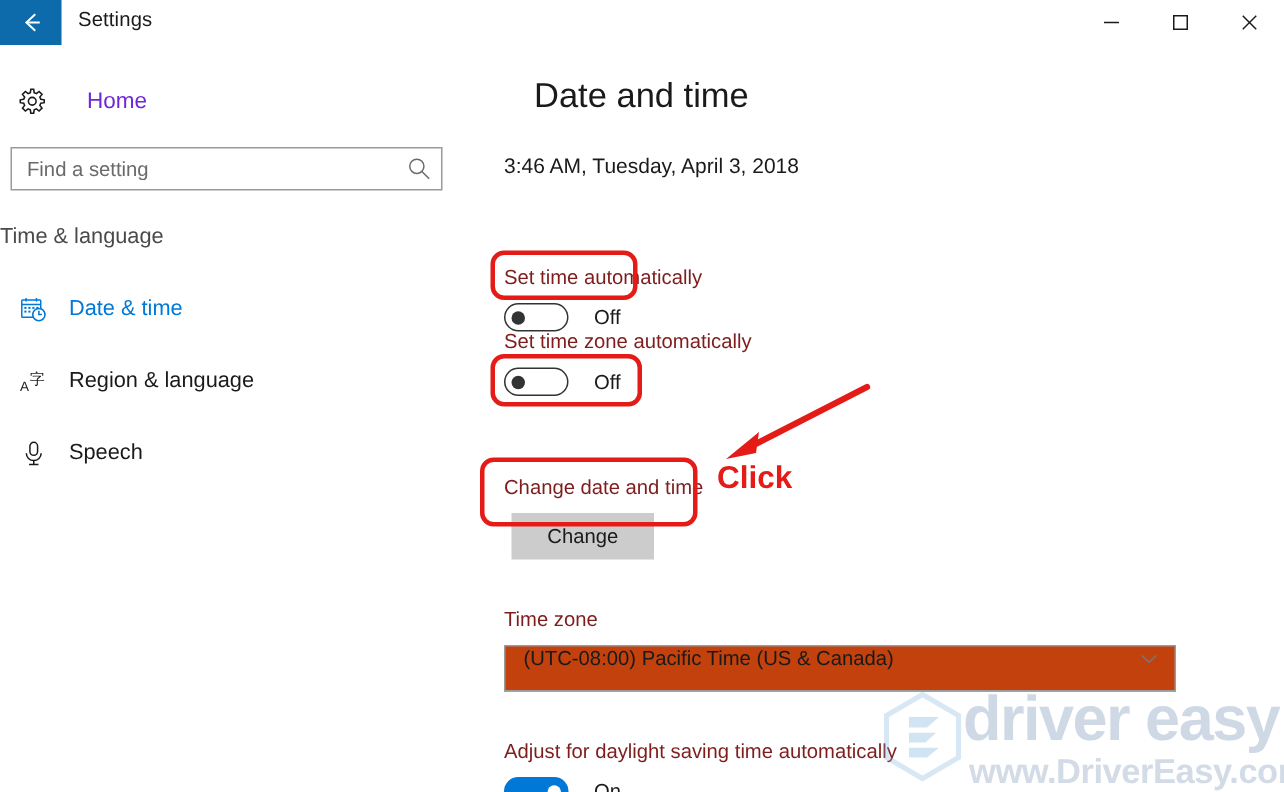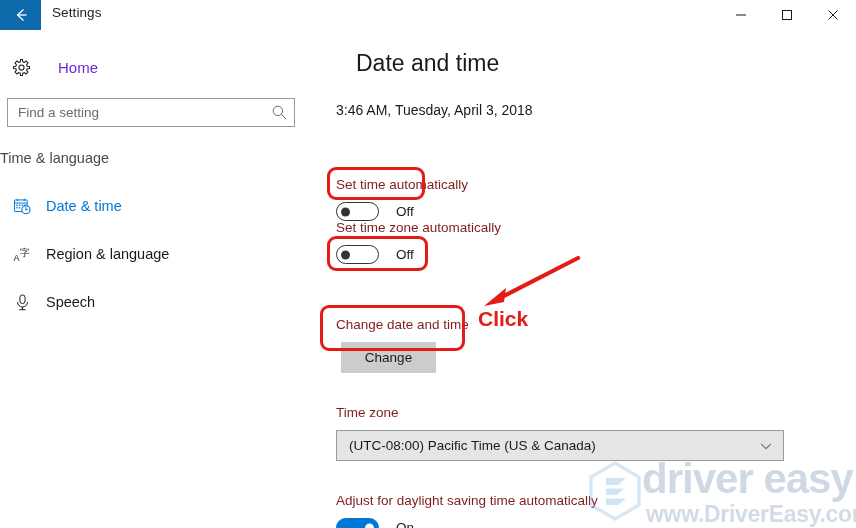--- a/index.html
+++ b/index.html
@@ -174,22 +174,22 @@
     font-family: "Liberation Sans", sans-serif;
     font-size: 13.5px; color: #1a1a1a;
     cursor: pointer;
   }
 
   
   .tz-select {
     position: absolute; left: 18px; top: 400px;
     width: 448px; height: 31px;
     border: 1px solid #9a9a9a;
-    background: #e5e5e5;
-    display: flex; align-items: center;
+    background: #c2410c;
+    display: flex; align-items: flex-start;
     cursor: pointer;
   }
   .tz-value {
     flex: 1;
     padding-left: 12px;
     font-size: 13.5px; color: #1a1a1a;
   }
   .tz-chevron {
     width: 34px; display: flex; align-items: center; justify-content: center;
   }

